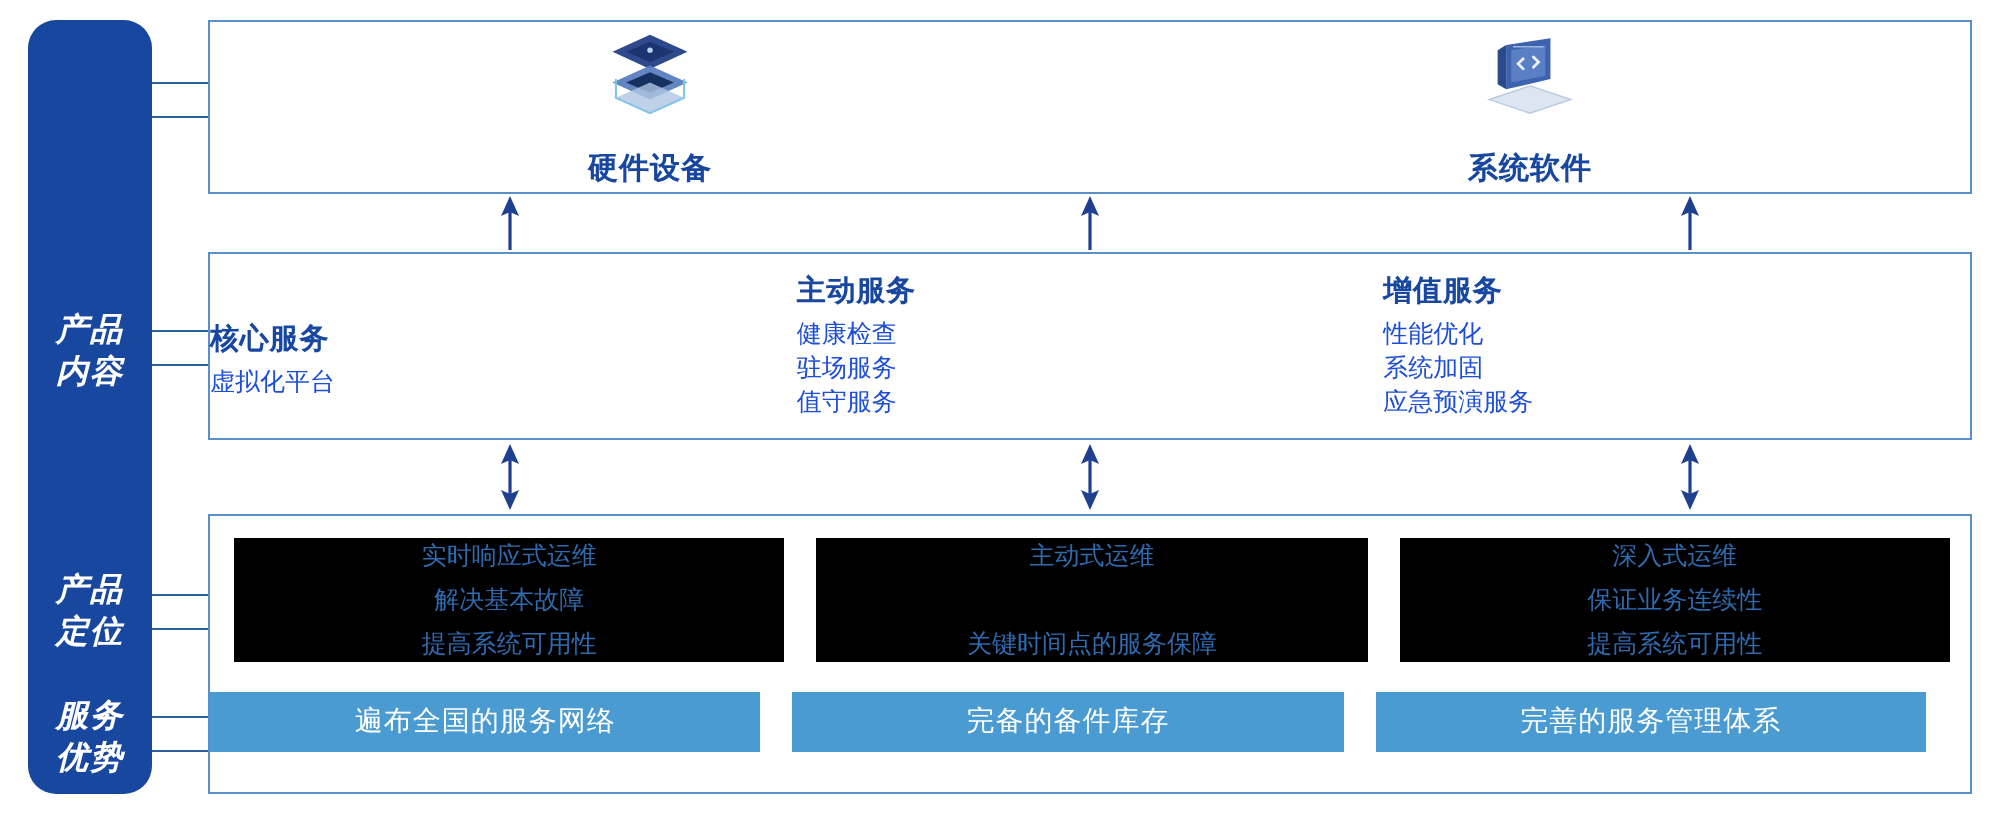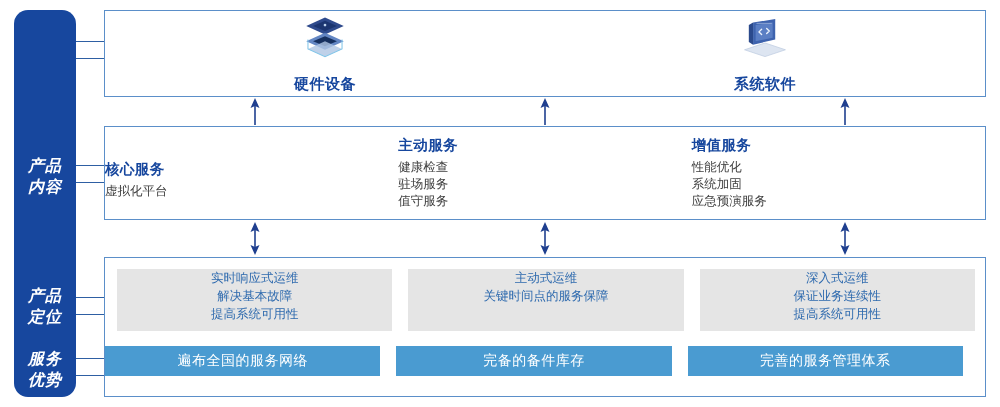--- a/index.html
+++ b/index.html
@@ -74,35 +74,35 @@
     flex: 1;
     display: flex; flex-direction: column;
     align-items: flex-start; justify-content: center;
   }
   .content-col.core { justify-content: center; padding-top: 14px; }
   .content-title {
     font-size: 14.5px; font-weight: bold; color: #17479E;
     margin-bottom: 4px; letter-spacing: 0.4px;
   }
   .content-item {
-    font-size: 12.5px; color: #404040; line-height: 17px;
+    font-size: 12.5px; color: #1d4ed8; line-height: 17px;
   }
 
   
   .bottom-row {
     position: absolute;
     left: 12px; top: 11px;
     width: 858px; height: 62px;
     display: flex; gap: 16px;
   }
   .gray-card {
     flex: 1;
-    background: #e5e5e5;
+    background: #000000;
     display: flex; flex-direction: column;
-    align-items: center; justify-content: flex-start;
+    align-items: center; justify-content: space-between;
   }
   .gray-line { font-size: 12.5px; color: #2E6AAE; line-height: 18px; }
 
   .bar-row {
     position: absolute;
     left: 0; top: 88px;
     width: 858px; height: 30px;
     display: flex; gap: 16px;
   }
   .blue-bar {

